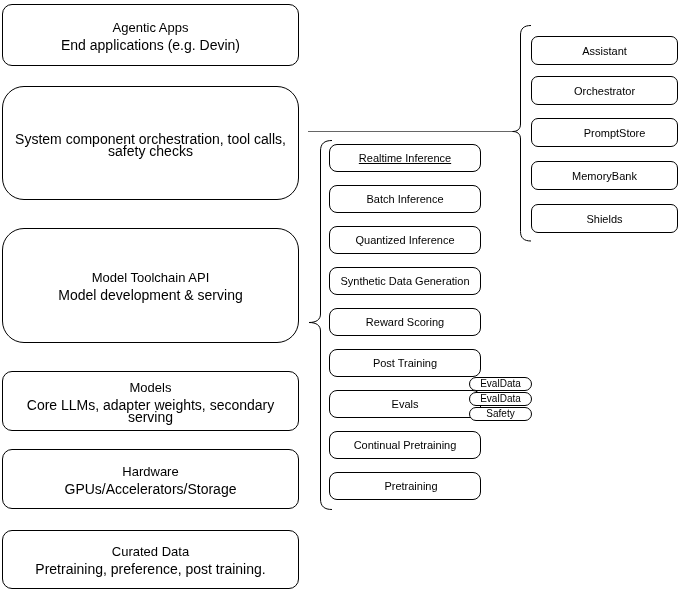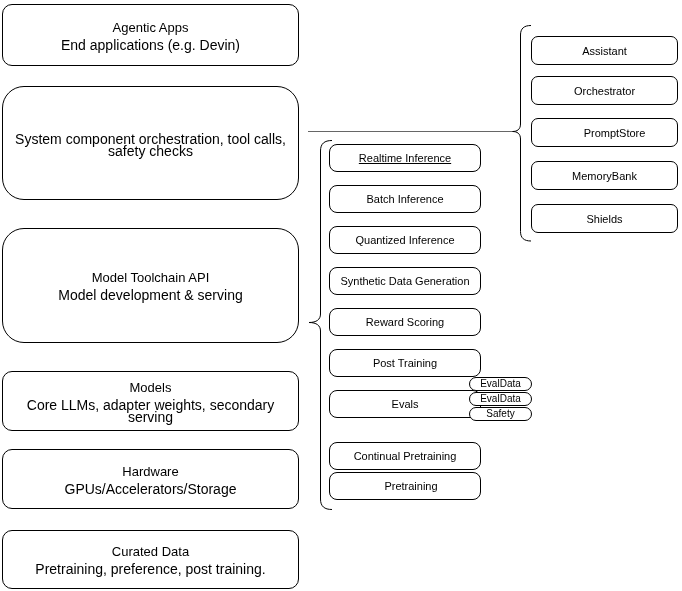--- a/index.html
+++ b/index.html
@@ -69,21 +69,21 @@
   </div>
   <div class="node mbox" style="top:308px;">
     <span>Reward Scoring</span>
   </div>
   <div class="node mbox" style="top:349px;">
     <span>Post Training</span>
   </div>
   <div class="node mbox" style="top:390px;">
     <span>Evals</span>
   </div>
-  <div class="node mbox" style="top:442px;">
+  <div class="node mbox" style="top:431px;">
     <span>Continual Pretraining</span>
   </div>
   <div class="node mbox" style="top:472px;padding-left:12px;">
     <span>Pretraining</span>
   </div>
 
   <div class="node pill" style="top:377px;">
     <span>EvalData</span>
   </div>
   <div class="node pill" style="top:392px;">

